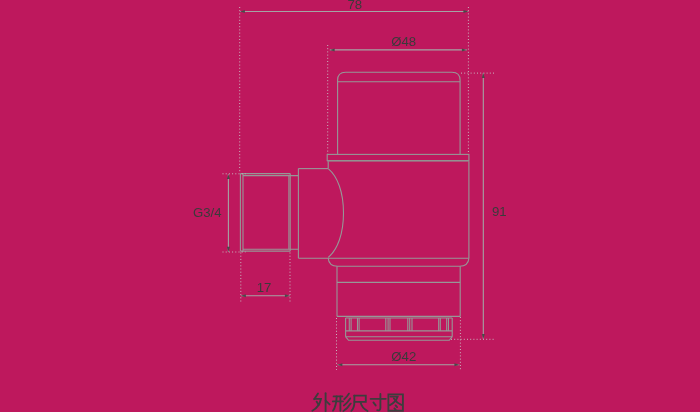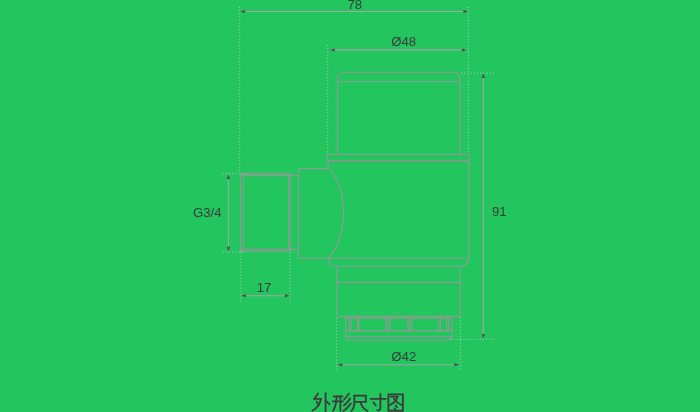--- a/index.html
+++ b/index.html
@@ -1,16 +1,16 @@
 <!DOCTYPE html>
 <html><head>
 <meta charset="utf-8">
 <style>
   html,body{margin:0;padding:0;background:#ffffff;}
-  .wrap{position:relative;width:700px;height:412px;background:#22c55e;overflow:hidden;}
+  .wrap{position:relative;width:700px;height:412px;background:#be185d;overflow:hidden;}
   svg text{font-family:"Liberation Sans",sans-serif;fill:#3b3b3b;}
 </style>
 </head>
 <body>
 <div class="wrap">
 <svg width="700" height="412" viewBox="0 0 700 412" fill="none">
 <g stroke="#979797" stroke-width="1.1">
 
   <g>
     <path d="M337.6,154.4 V80.3 Q337.6,72.3 345.6,72.3 H452 Q460.1,72.3 460.1,80.3 V154.4"></path>

